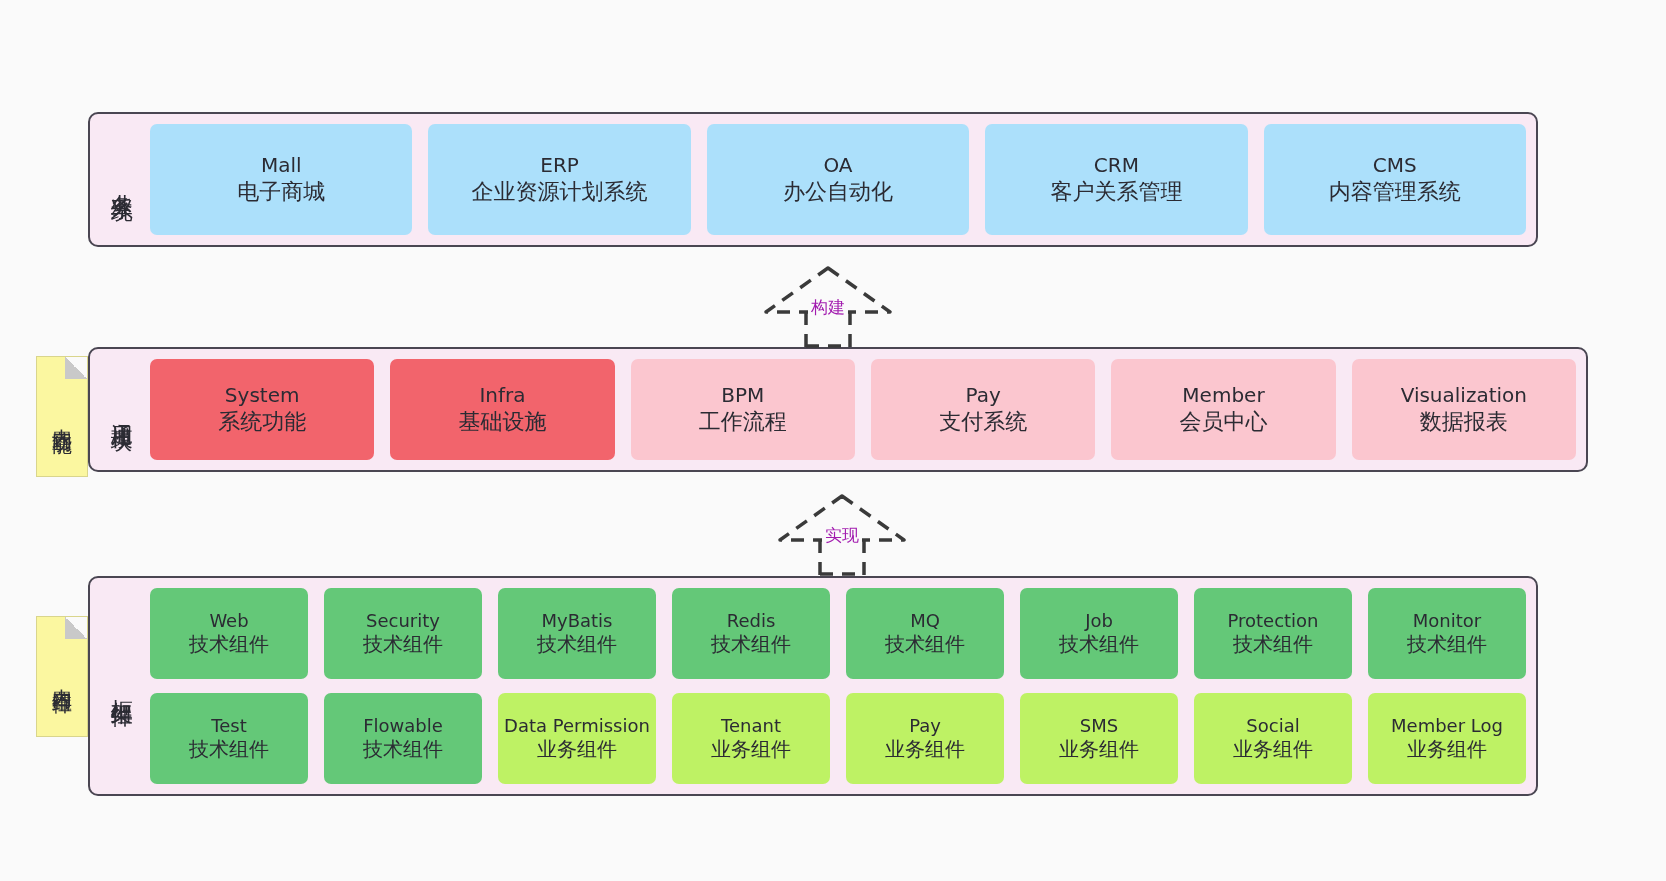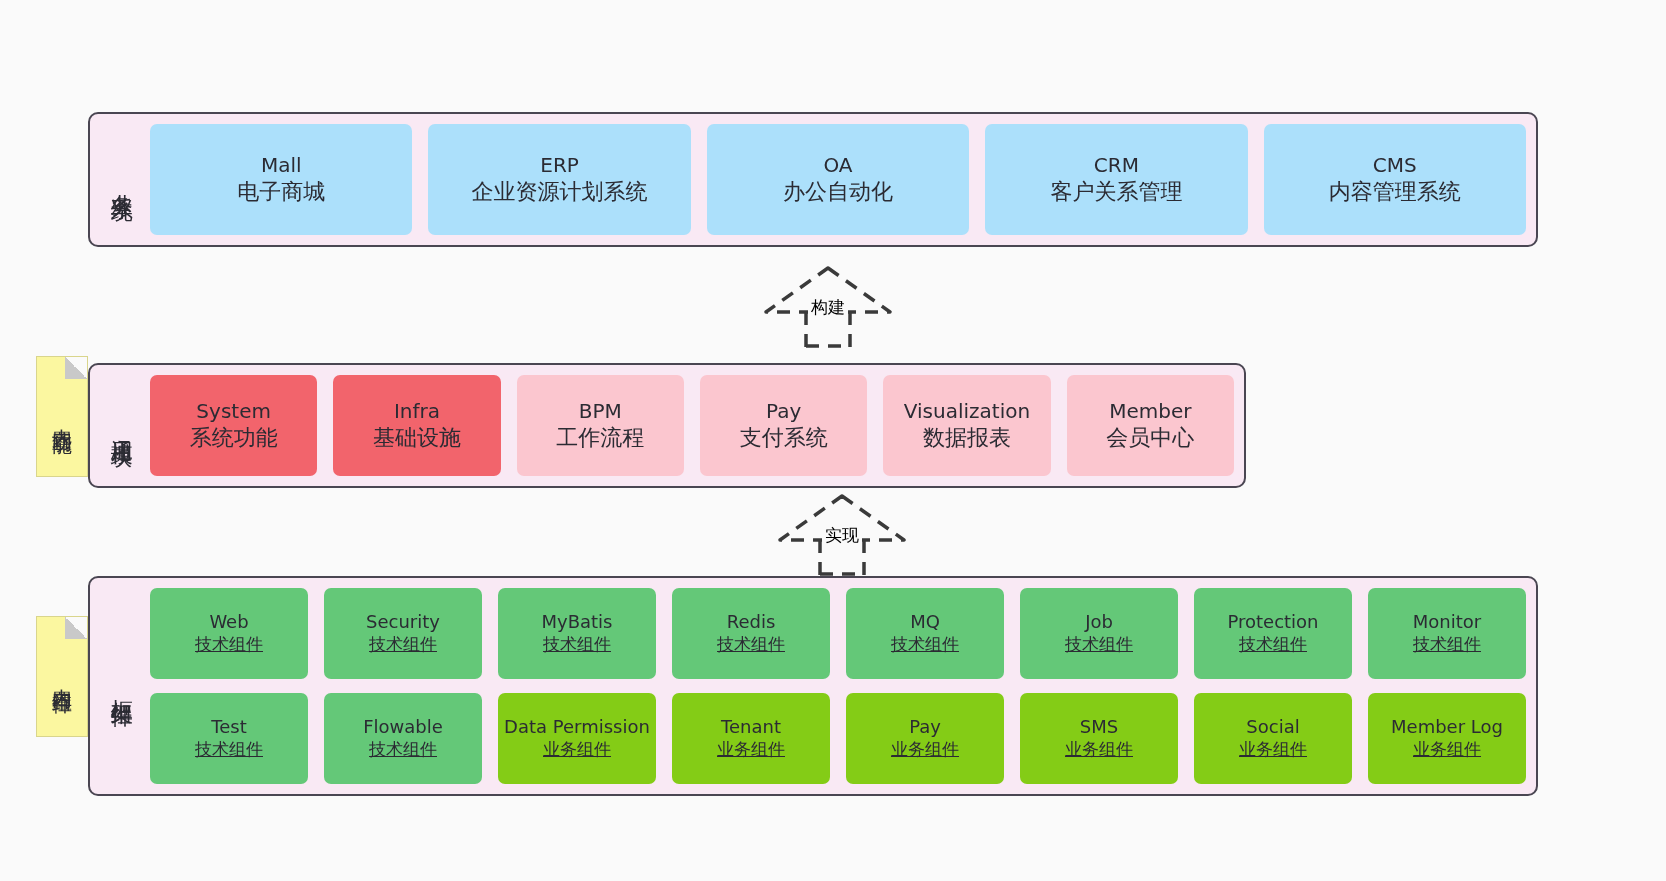--- a/index.html
+++ b/index.html
@@ -66,27 +66,27 @@
     justify-content: center;
     text-align: center;
     color: #2b2b33;
     line-height: 1.26;
     padding: 0 4px;
     min-width: 0;
   }
   .card .en { font-size: 20px; }
   .card .cn { font-size: 22px; }
   .card.small .en { font-size: 18px; }
-  .card.small .cn { font-size: 17px; text-decoration: underline; }
+  .card.small .cn { font-size: 20px; }
 
   .c-blue       { background: #ace0fb; }
   .c-red        { background: #f2646c; }
   .c-pink       { background: #fbc6cf; }
   .c-green      { background: #64c878; }
-  .c-lightgreen { background: #84cc16; }
+  .c-lightgreen { background: #bef264; }
 
   
   .note {
     position: absolute;
     background: #fbf7a0;
     border: 1px solid #d9d58c;
     display: flex;
     align-items: center;
     justify-content: center;
     font-size: 20px;
@@ -109,21 +109,21 @@
   .connector {
     position: absolute;
     z-index: 1;
   }
   .connector .conn-label {
     position: absolute;
     left: 50%;
     transform: translateX(-50%);
     top: 34px;
     font-size: 17px;
-    color: #000000;
+    color: #a21caf;
     background: #fafafa;
     padding: 0 3px;
     white-space: nowrap;
   }
 </style>
 </head>
 <body>
 
 <div id="stage">
 
@@ -160,47 +160,47 @@
       <path d="M70 6 L132 50 L8 50 Z" fill="none" stroke="#3a3a3a" stroke-width="3.5" stroke-dasharray="13 9" stroke-linejoin="round"></path>
       <path d="M48 50 L48 86 M92 50 L92 86" fill="none" stroke="#3a3a3a" stroke-width="3.5" stroke-dasharray="13 9"></path>
       <path d="M48 84 L92 84" fill="none" stroke="#3a3a3a" stroke-width="3.5" stroke-dasharray="13 9"></path>
     </svg>
     <div class="conn-label">构建</div>
   </div>
 
   <div class="note" style="left:36px; top:356px; width:52px; height:121px;">
     <span>内置功能</span>
   </div>
-  <div class="layer" style="left:88px; top:347px; width:1158px; height:125px;margin-top:16px;">
+  <div class="layer" style="left:88px; top:347px; width:1500px; height:125px;">
     <div class="layer-title">通用模块</div>
     <div class="layer-body">
       <div class="row">
         <div class="card c-red">
           <div class="en">System</div>
           <div class="cn">系统功能</div>
         </div>
         <div class="card c-red">
           <div class="en">Infra</div>
           <div class="cn">基础设施</div>
         </div>
         <div class="card c-pink">
           <div class="en">BPM</div>
           <div class="cn">工作流程</div>
         </div>
         <div class="card c-pink">
           <div class="en">Pay</div>
           <div class="cn">支付系统</div>
         </div>
         <div class="card c-pink">
+          <div class="en">Member</div>
+          <div class="cn">会员中心</div>
+        </div>
+        <div class="card c-pink">
           <div class="en">Visualization</div>
           <div class="cn">数据报表</div>
-        </div>
-        <div class="card c-pink">
-          <div class="en">Member</div>
-          <div class="cn">会员中心</div>
         </div>
       </div>
     </div>
   </div>
 
   <div class="connector" style="left:772px; top:490px; width:140px; height:86px;">
     <svg width="140" height="86" viewBox="0 0 140 86">
       <path d="M70 6 L132 50 L8 50 Z" fill="none" stroke="#3a3a3a" stroke-width="3.5" stroke-dasharray="13 9" stroke-linejoin="round"></path>
       <path d="M48 50 L48 86 M92 50 L92 86" fill="none" stroke="#3a3a3a" stroke-width="3.5" stroke-dasharray="13 9"></path>
       <path d="M48 84 L92 84" fill="none" stroke="#3a3a3a" stroke-width="3.5" stroke-dasharray="13 9"></path>

